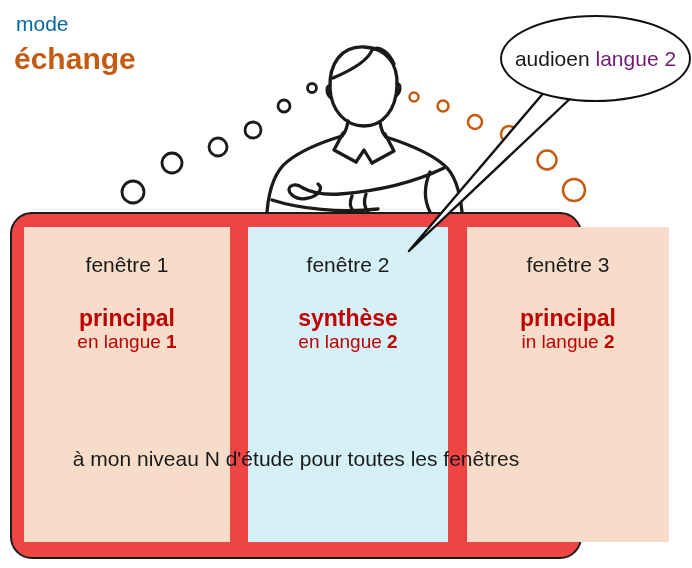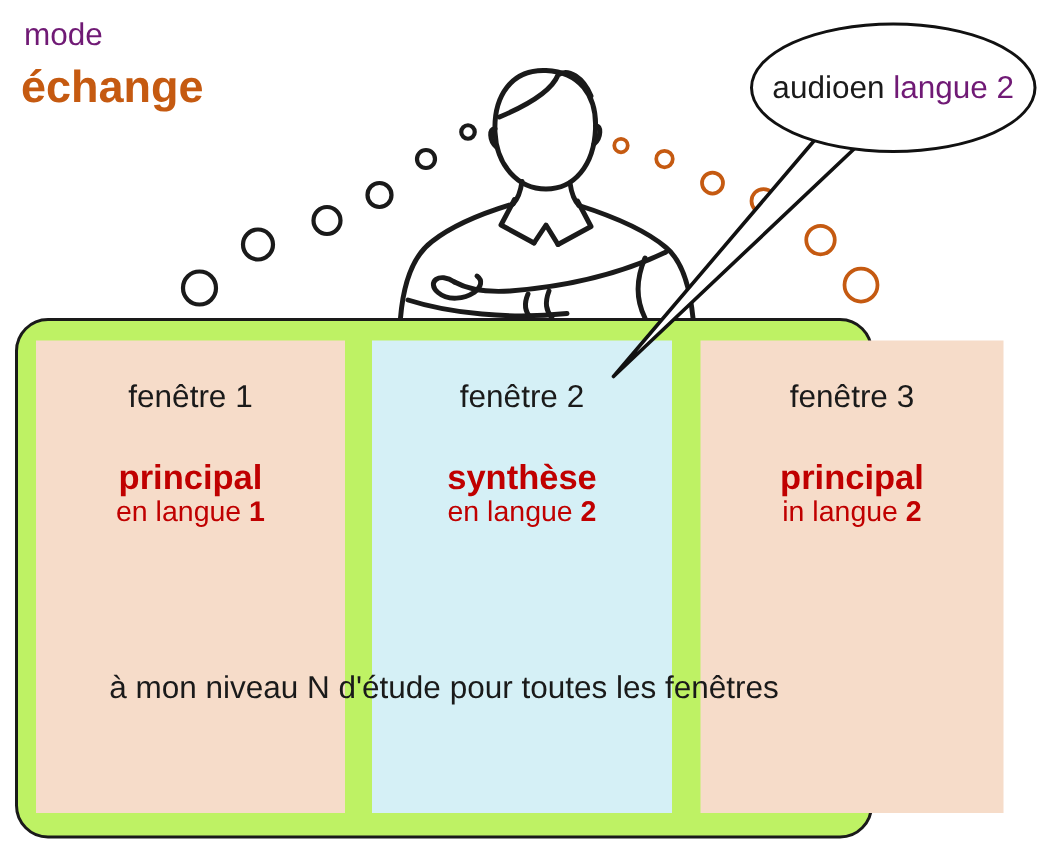--- a/index.html
+++ b/index.html
@@ -2,27 +2,27 @@
 <html><head>
 <meta charset="utf-8">
 <style>
   html,body{margin:0;padding:0;background:#fff;}
   .stage{
     position:relative;width:692px;height:568px;background:#ffffff;overflow:hidden;
     font-family:"Liberation Sans","DejaVu Sans",sans-serif;color:#1a1a1a;
   }
   .abs{position:absolute;}
   
-  .mode{left:16px;top:12px;font-size:21px;color:#701a75;}
+  .mode{left:16px;top:12px;font-size:21px;color:#0369a1;}
   .echange{left:14px;top:42px;font-size:30px;font-weight:bold;color:#c55a11;}
   
   .art{left:0;top:0;width:692px;height:568px;z-index:1;}
   
   .box{
-    left:10px;top:212px;width:572px;height:347px;background:#bef264;
+    left:10px;top:212px;width:572px;height:347px;background:#ef4444;
     border:2.5px solid #1a1a1a;border-radius:22px;z-index:2;box-sizing:border-box;
   }
   .window{position:absolute;top:13px;height:315px;text-align:center;}
   .w1{left:12px;width:206px;}
   .w2{left:236px;width:200px;}
   .w3{left:455px;width:202px;}
   .wname{position:absolute;left:0;right:0;top:26px;font-size:21px;color:#1a1a1a;}
   .wrole{position:absolute;left:0;right:0;top:78px;font-size:23px;font-weight:bold;color:#c00000;text-align:center;}
   .wlang{position:absolute;left:0;right:0;top:104px;font-size:19px;color:#c00000;}
   .wlang b{font-weight:bold;}

